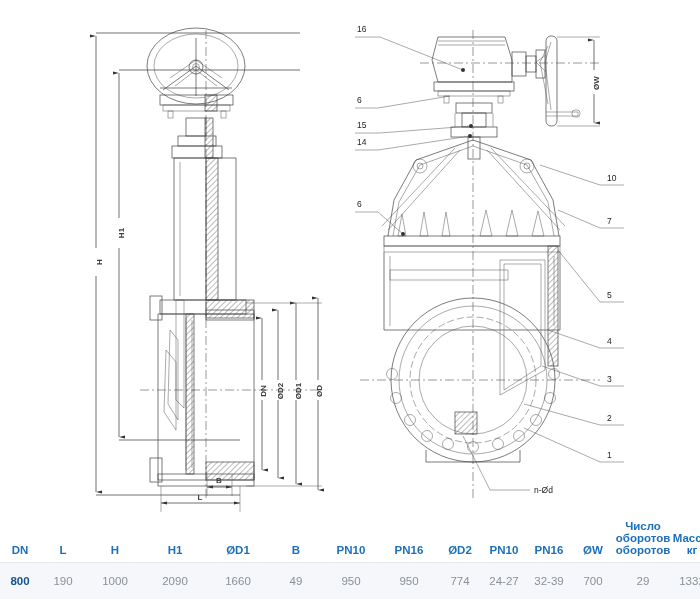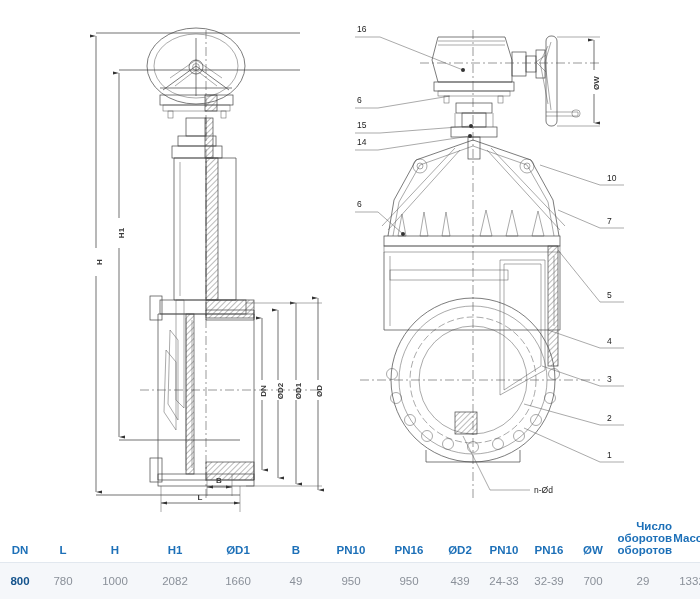--- a/index.html
+++ b/index.html
@@ -32,21 +32,20 @@
     line-height:11.5px;
     height:44px;
     background:#ffffff;
   }
   #spec-table th .grp{
     display:block;
     font-size:11.5px;
     font-weight:bold;
     color:#1d70b8;
     line-height:12px;
-    text-align:right;
   }
   #spec-table td{
     color:#8a9099;
     font-size:11.5px;
     text-align:center;
     vertical-align:middle;
     height:34px;
     background:#f5f7fa;
     border-top:1px solid #e2e8ef;
   }
@@ -439,29 +438,29 @@
         </th>
         <th>
           <span class="grp">Масса,</span>
           <span class="grp">кг</span>
         </th>
       </tr>
     </thead>
     <tbody>
       <tr>
         <td class="dn-cell">800</td>
-        <td>780</td>
+        <td>190</td>
         <td>1000</td>
-        <td>2082</td>
+        <td>2090</td>
         <td>1660</td>
         <td>49</td>
         <td>950</td>
         <td>950</td>
-        <td>439</td>
-        <td>24-33</td>
+        <td>774</td>
+        <td>24-27</td>
         <td>32-39</td>
         <td>700</td>
         <td>29</td>
         <td>1332</td>
       </tr>
     </tbody>
   </table>
 
 </div>
 

